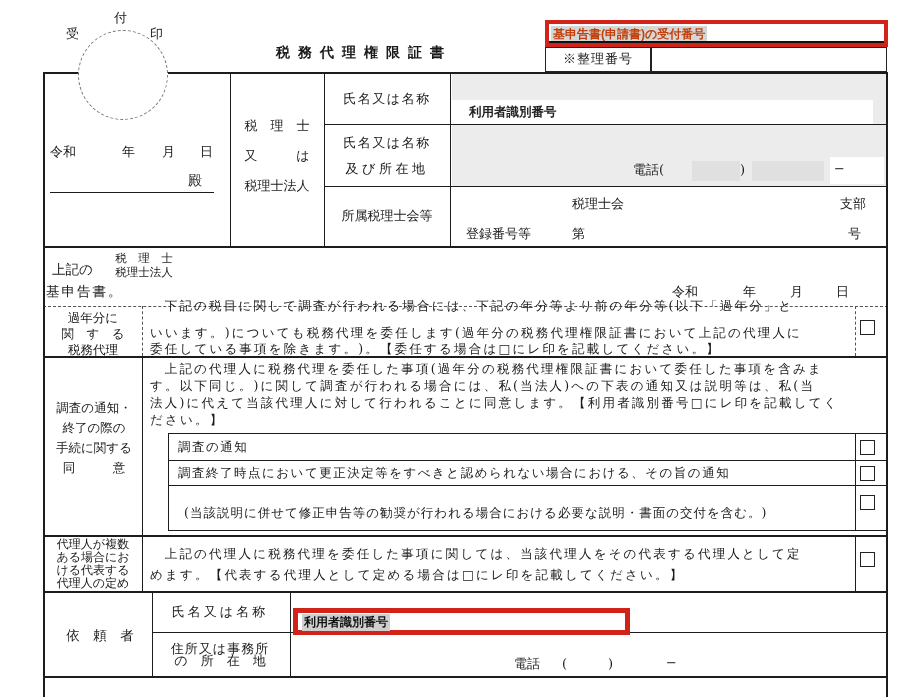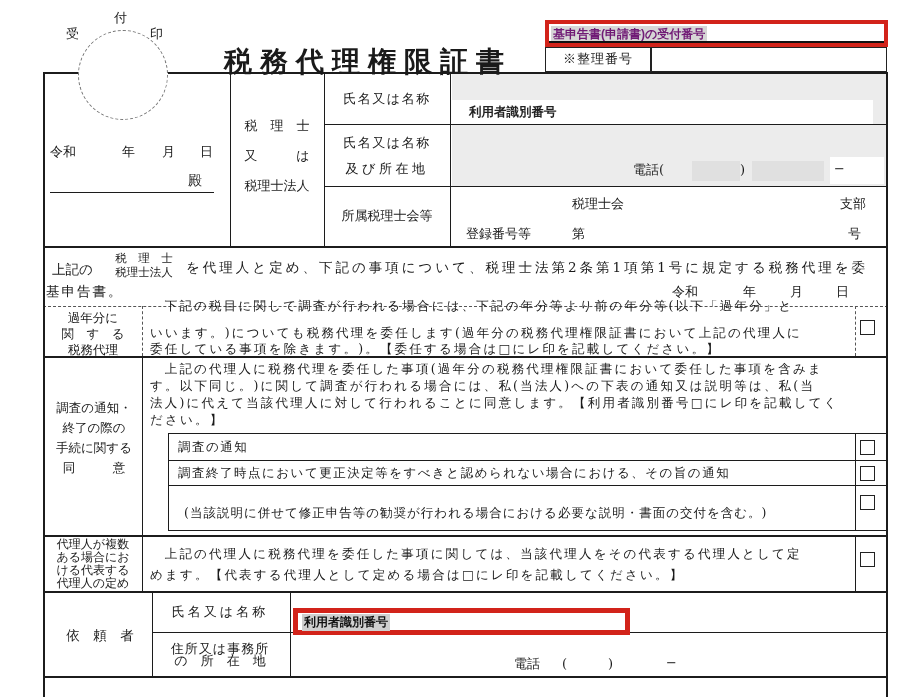--- a/index.html
+++ b/index.html
@@ -60,24 +60,24 @@
   <div class="ln" style="left:142px;top:535px;width:1px;height:56px"></div>
   <div class="ln" style="left:855px;top:535px;width:1px;height:56px"></div>
   <div class="ln" style="left:152px;top:591px;width:1px;height:85px"></div>
   <div class="ln" style="left:290px;top:591px;width:1px;height:85px"></div>
 
   <div style="position:absolute;left:78px;top:30px;width:88px;height:88px;border:1.5px dashed #777;border-radius:50%;background:#fff;z-index:5"></div>
   <span class="t" style="left:66px;top:26px;z-index:6">受</span>
   <span class="t" style="left:114px;top:10px;z-index:6">付</span>
   <span class="t" style="left:150px;top:26px;z-index:6">印</span>
 
-  <div class="t c" style="left:224px;top:44px;width:264px;font-size:28px;font-weight:bold;letter-spacing:8px">税務代理権限証書</div>
+  <div class="t c" style="left:232px;top:44px;width:264px;font-size:14px;font-weight:bold;letter-spacing:8px">税務代理権限証書</div>
 
   <div style="position:absolute;left:545px;top:20px;width:343px;height:27px;border:4px solid #d2231a;background:#fff;box-sizing:border-box;z-index:6">
-    <span class="g" style="position:absolute;left:2px;top:2px;font-size:12px;background:#d6d6d6;padding:0 2px;color:#701a75">基申告書(申請書)の受付番号</span>
+    <span class="g" style="position:absolute;left:2px;top:2px;font-size:12px;background:#d6d6d6;padding:0 2px;color:#c2410c">基申告書(申請書)の受付番号</span>
     <div style="position:absolute;left:0;right:0;bottom:0;height:2px;background:#111"></div>
   </div>
 
   <div style="position:absolute;left:545px;top:47px;width:342px;height:25px;border:1.5px solid #222;box-sizing:border-box;background:#fff">
     <div style="position:absolute;left:104px;top:0;bottom:0;width:1.5px;background:#222"></div>
     <span class="t c" style="left:2px;top:3px;width:100px;letter-spacing:1px">※整理番号</span>
     <div style="position:absolute;left:106px;top:0;right:0;bottom:0"></div>
   </div>
 
   <span class="t" style="left:50px;top:144px">令和</span>
@@ -102,21 +102,20 @@
 
   <span class="t" style="left:572px;top:196px">税理士会</span>
   <span class="t" style="left:840px;top:196px">支部</span>
   <span class="t" style="left:466px;top:226px">登録番号等</span>
   <span class="t" style="left:572px;top:226px">第</span>
   <span class="t" style="left:848px;top:226px">号</span>
 
   <span class="t" style="left:52px;top:261px;font-size:13.5px">上記の</span>
   <div class="t c" style="left:104px;top:251px;width:80px;font-size:11.5px">税　理　士</div>
   <div class="t c" style="left:104px;top:265px;width:80px;font-size:11.5px">税理士法人</div>
-  <span class="t ls3" style="left:186px;top:259px;font-size:13.5px">を代理人と定め、下記の事項について、税理士法第2条第1項第1号に規定する税務代理を委</span>
   <span class="t" style="left:46px;top:283px;font-size:13.5px;letter-spacing:2px">基申告書。</span>
   <span class="t" style="left:672px;top:284px">令和</span>
   <span class="t" style="left:743px;top:284px">年</span>
   <span class="t" style="left:790px;top:284px">月</span>
   <span class="t" style="left:836px;top:284px">日</span>
 
   <div class="t c sm" style="left:46px;top:310px;width:94px">過年分に</div>
   <div class="t c sm" style="left:46px;top:326px;width:94px">関　す　る</div>
   <div class="t c sm" style="left:46px;top:342px;width:94px">税務代理</div>
   <div class="t sm ls2" style="left:150px;top:298px">　下記の税目に関して調査が行われる場合には、下記の年分等より前の年分等(以下「過年分」と</div>

